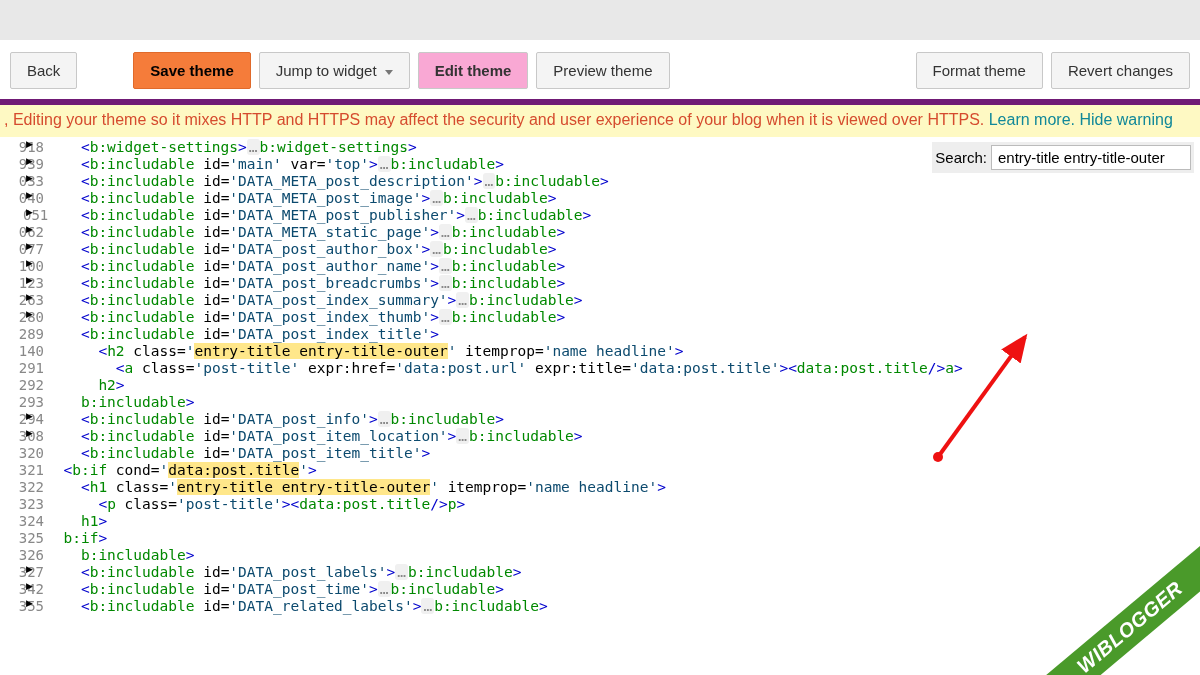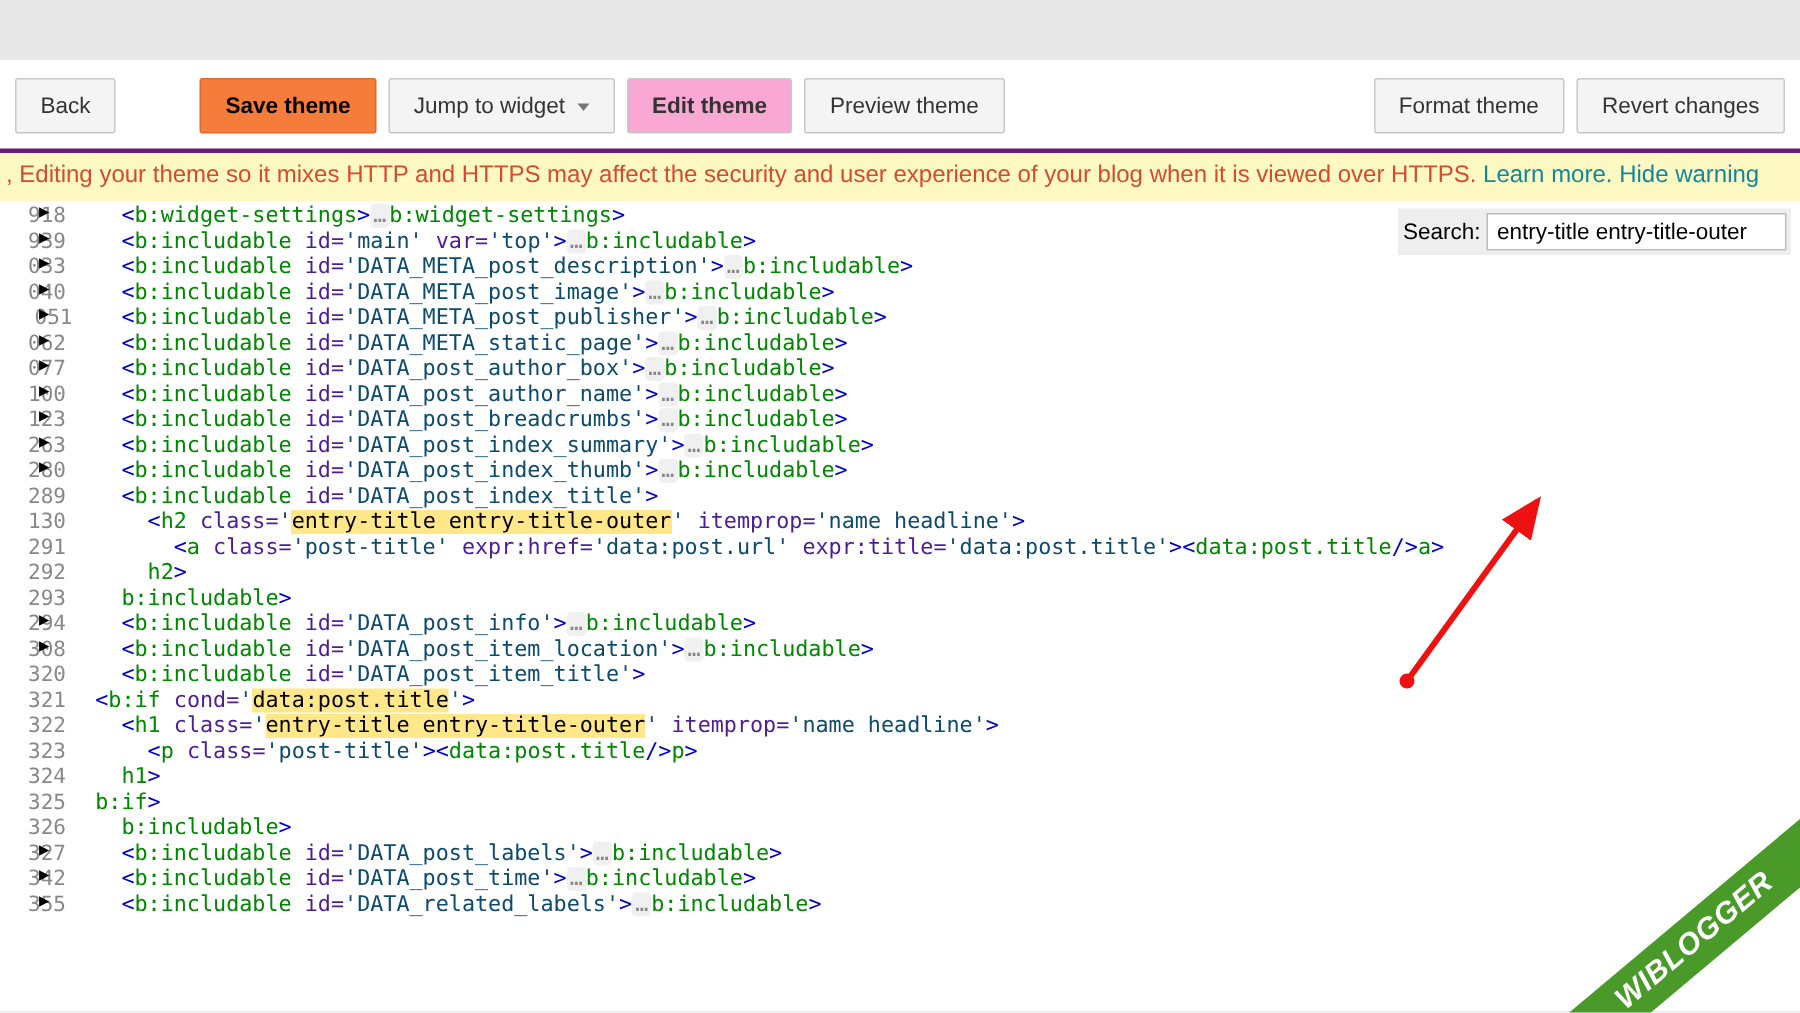--- a/index.html
+++ b/index.html
@@ -11,21 +11,21 @@
     overflow: hidden;
     position: relative;
   }
   .toolbar {
     background: #fff;
     padding: 12px 10px 10px 10px;
     display: flex;
     align-items: center;
     gap: 8px;
     margin-top: 40px;
-    border-bottom: 3px solid #701a75;
+    border-bottom: 6px solid #701a75;
   }
   .btn {
     font-size: 15px;
     padding: 9px 16px;
     border: 1px solid #c8c8c8;
     background: #f4f4f4;
     color: #333;
     cursor: pointer;
     border-radius: 2px;
     font-weight: 500;
@@ -83,21 +83,21 @@
     left: 46px;
     top: 2px;
     font-family: monospace;
     font-size: 14.5px;
     line-height: 17px;
     white-space: pre;
     color: #000;
   }
   .tag-bracket { color: #0000cc; }
   .tag-name { color: #008800; }
-  .attr-name { color: #4c1d95; }
+  .attr-name { color: #000000; }
   .attr-val { color: #0c4a6e; }
   .fold-dots { color: #888; background: #f0f0f0; padding: 0 2px; border-radius: 3px; }
   .highlight { background: #ffe78a; }
   .search-bar {
     position: absolute;
     top: 5px;
     right: 6px;
     background: #eee;
     padding: 3px 3px;
     font-size: 15px;
@@ -162,21 +162,21 @@
       <div style="position: relative;">033</div>
       <div style="position: relative;">040</div>
       <div style="position: relative; padding-left: 23px;">051</div>
       <div style="position: relative;">062</div>
       <div style="position: relative;">077</div>
       <div style="position: relative;">100</div>
       <div style="position: relative;">123</div>
       <div style="position: relative;">263</div>
       <div style="position: relative;">280</div>
       <div>289</div>
-      <div>130</div>
+      <div>140</div>
       <div>291</div>
       <div>292</div>
       <div>293</div>
       <div style="position: relative;">294</div>
       <div style="position: relative;">308</div>
       <div>320</div>
       <div>321</div>
       <div>322</div>
       <div>323</div>
       <div>324</div>

